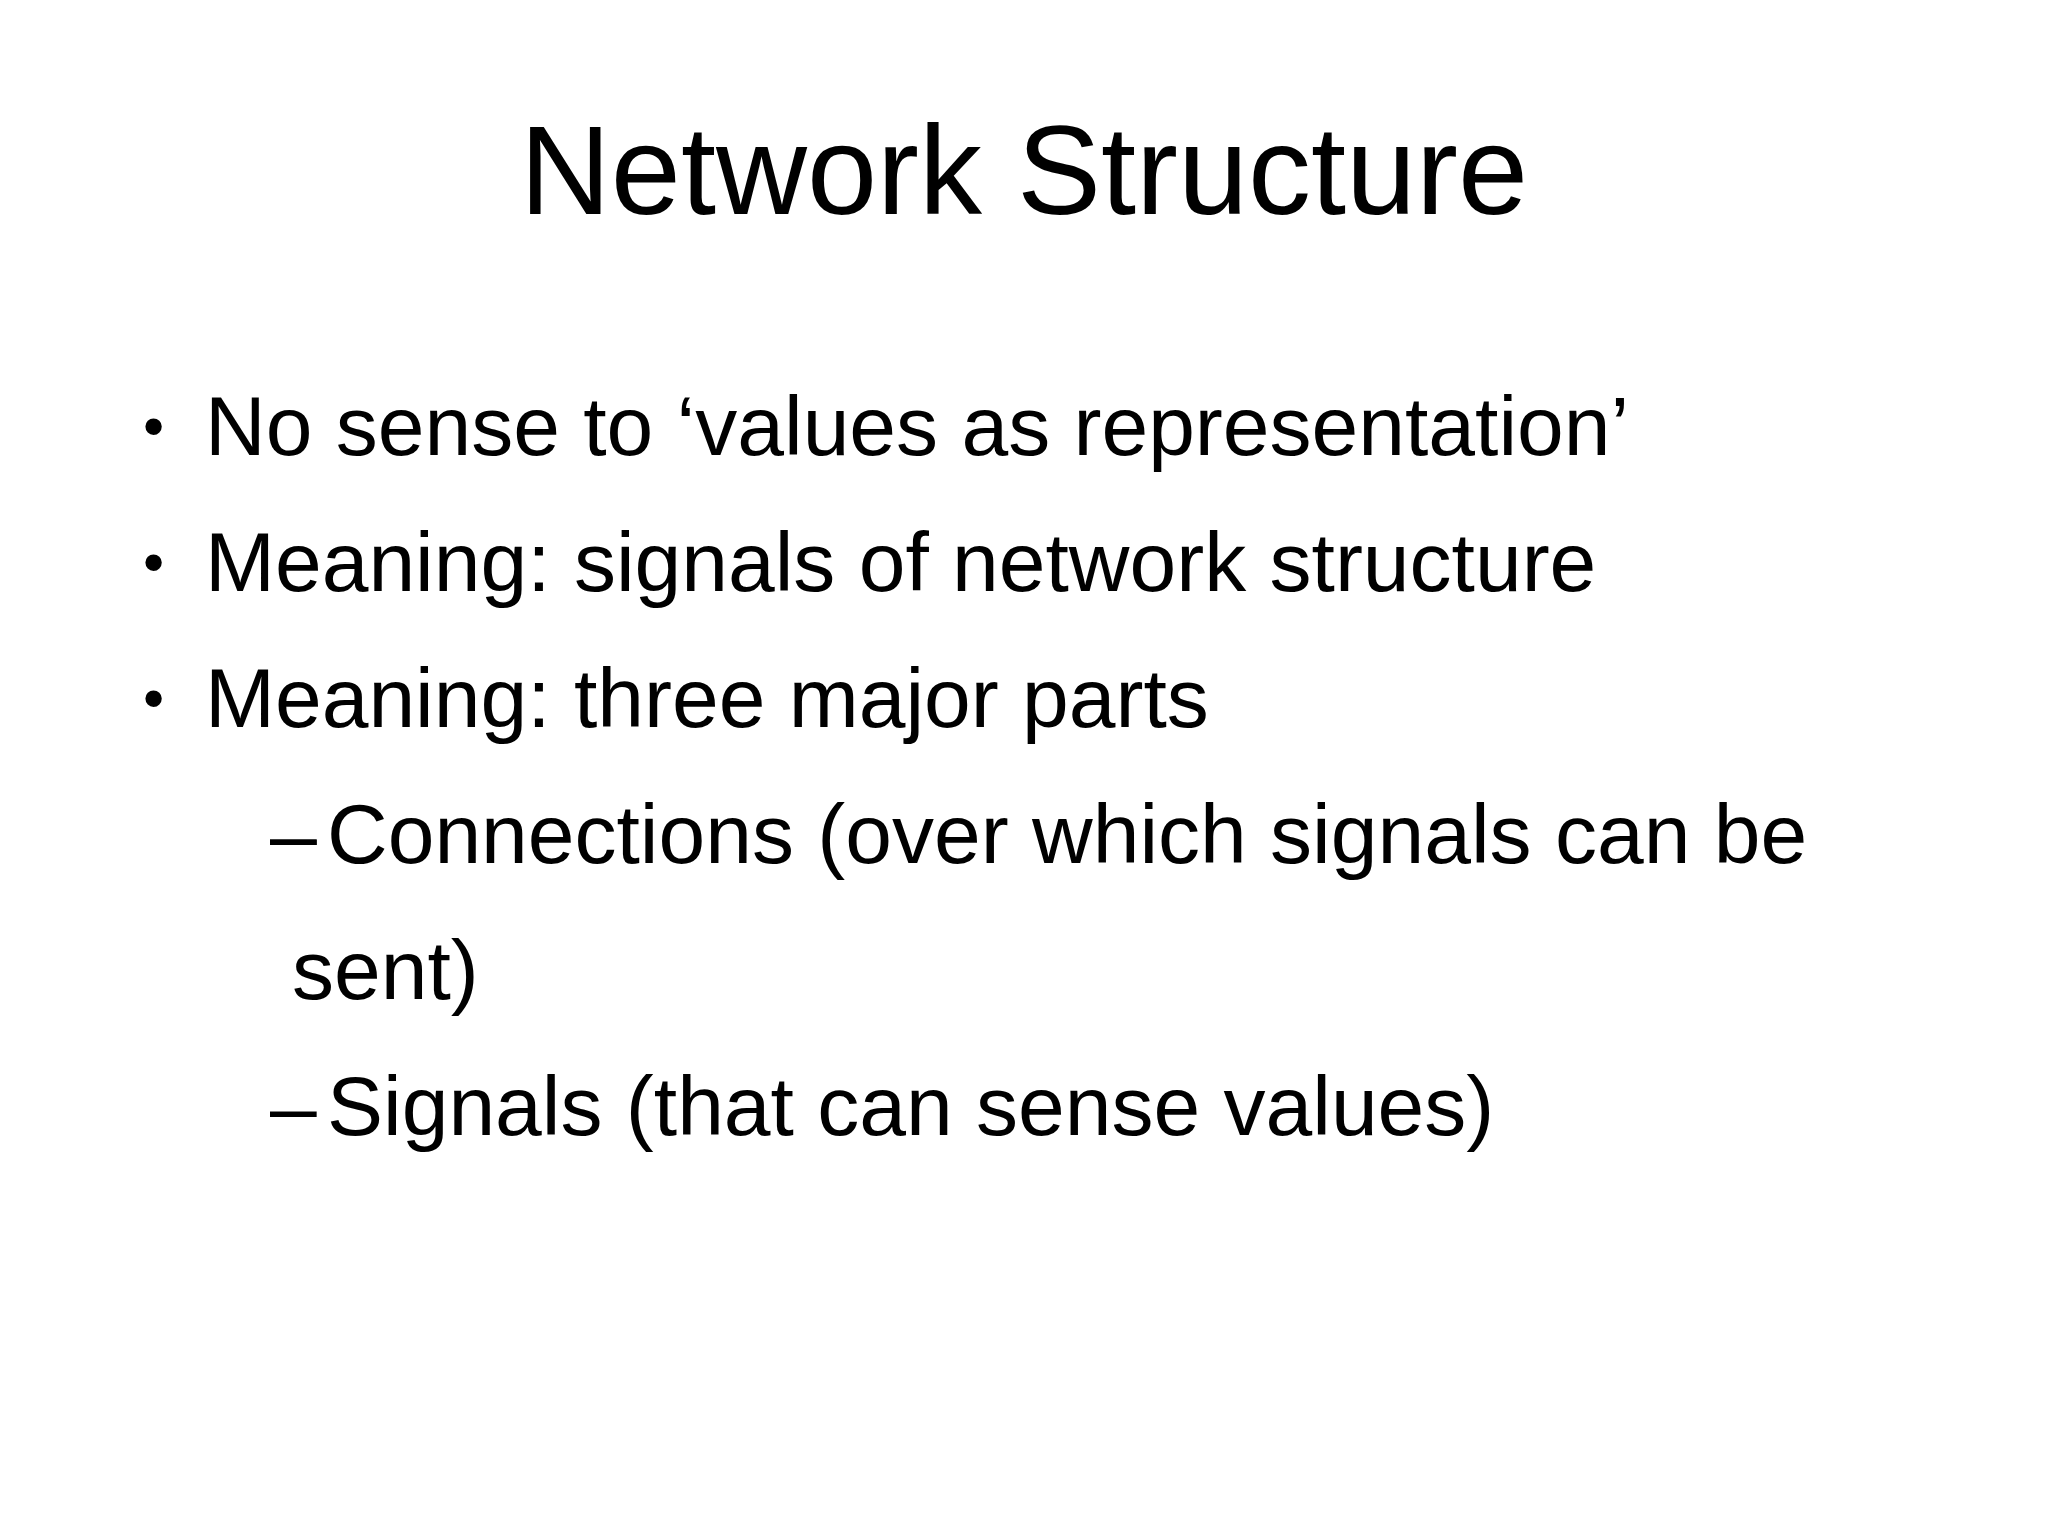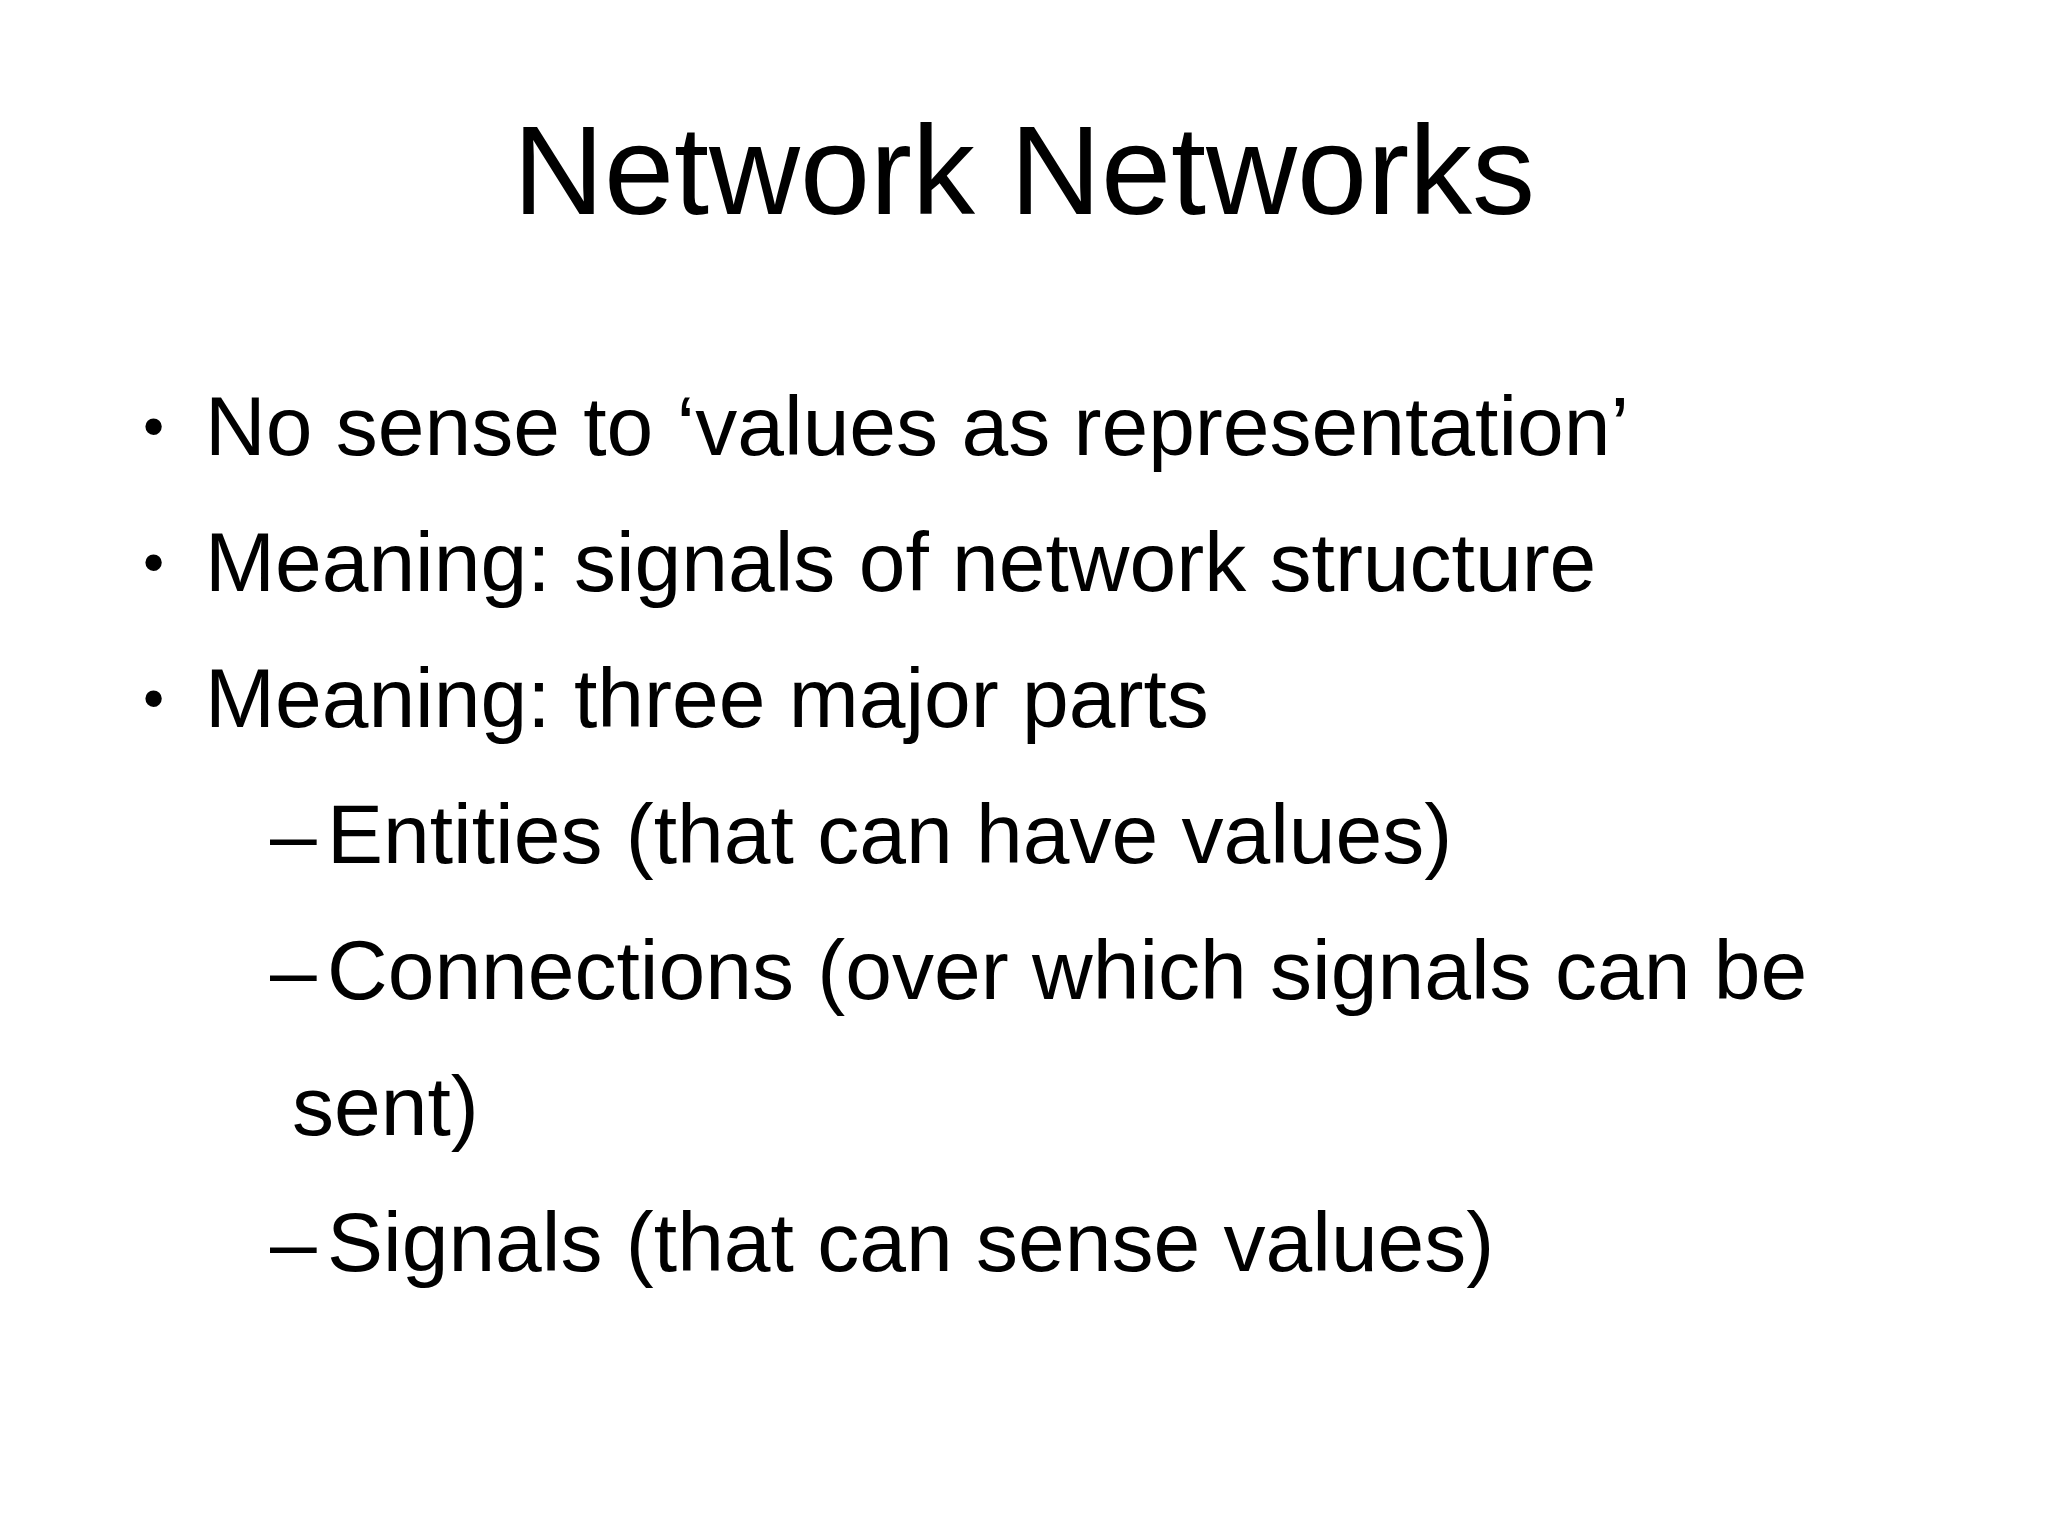--- a/index.html
+++ b/index.html
@@ -58,23 +58,23 @@
     position: absolute;
     left: 100px;
     top: 0;
     line-height: 136px;
   }
 </style>
 </head>
 <body>
 
 <div class="slide">
-  <div class="title">Network Networks</div>
+  <div class="title">Network Structure</div>
 
   <div class="bullets">
       <div class="item l1"><span class="marker">•</span><span>No sense to ‘values as representation’</span></div>
       <div class="item l1"><span class="marker">•</span><span>Meaning: signals of network structure</span></div>
       <div class="item l1"><span class="marker">•</span><span>Meaning: three major parts</span></div>
-      <div class="item l2"><span class="marker">–</span><span>Entities (that can have values)</span></div>
+      <div class="item l2"><span class="marker">–</span></div>
       <div class="item l2"><span class="marker">–</span><span>Connections (over which signals can be sent)</span></div>
       <div class="item l2"><span class="marker">–</span><span>Signals (that can sense values)</span></div>
     </div>
 </div>
 
 </body></html>

